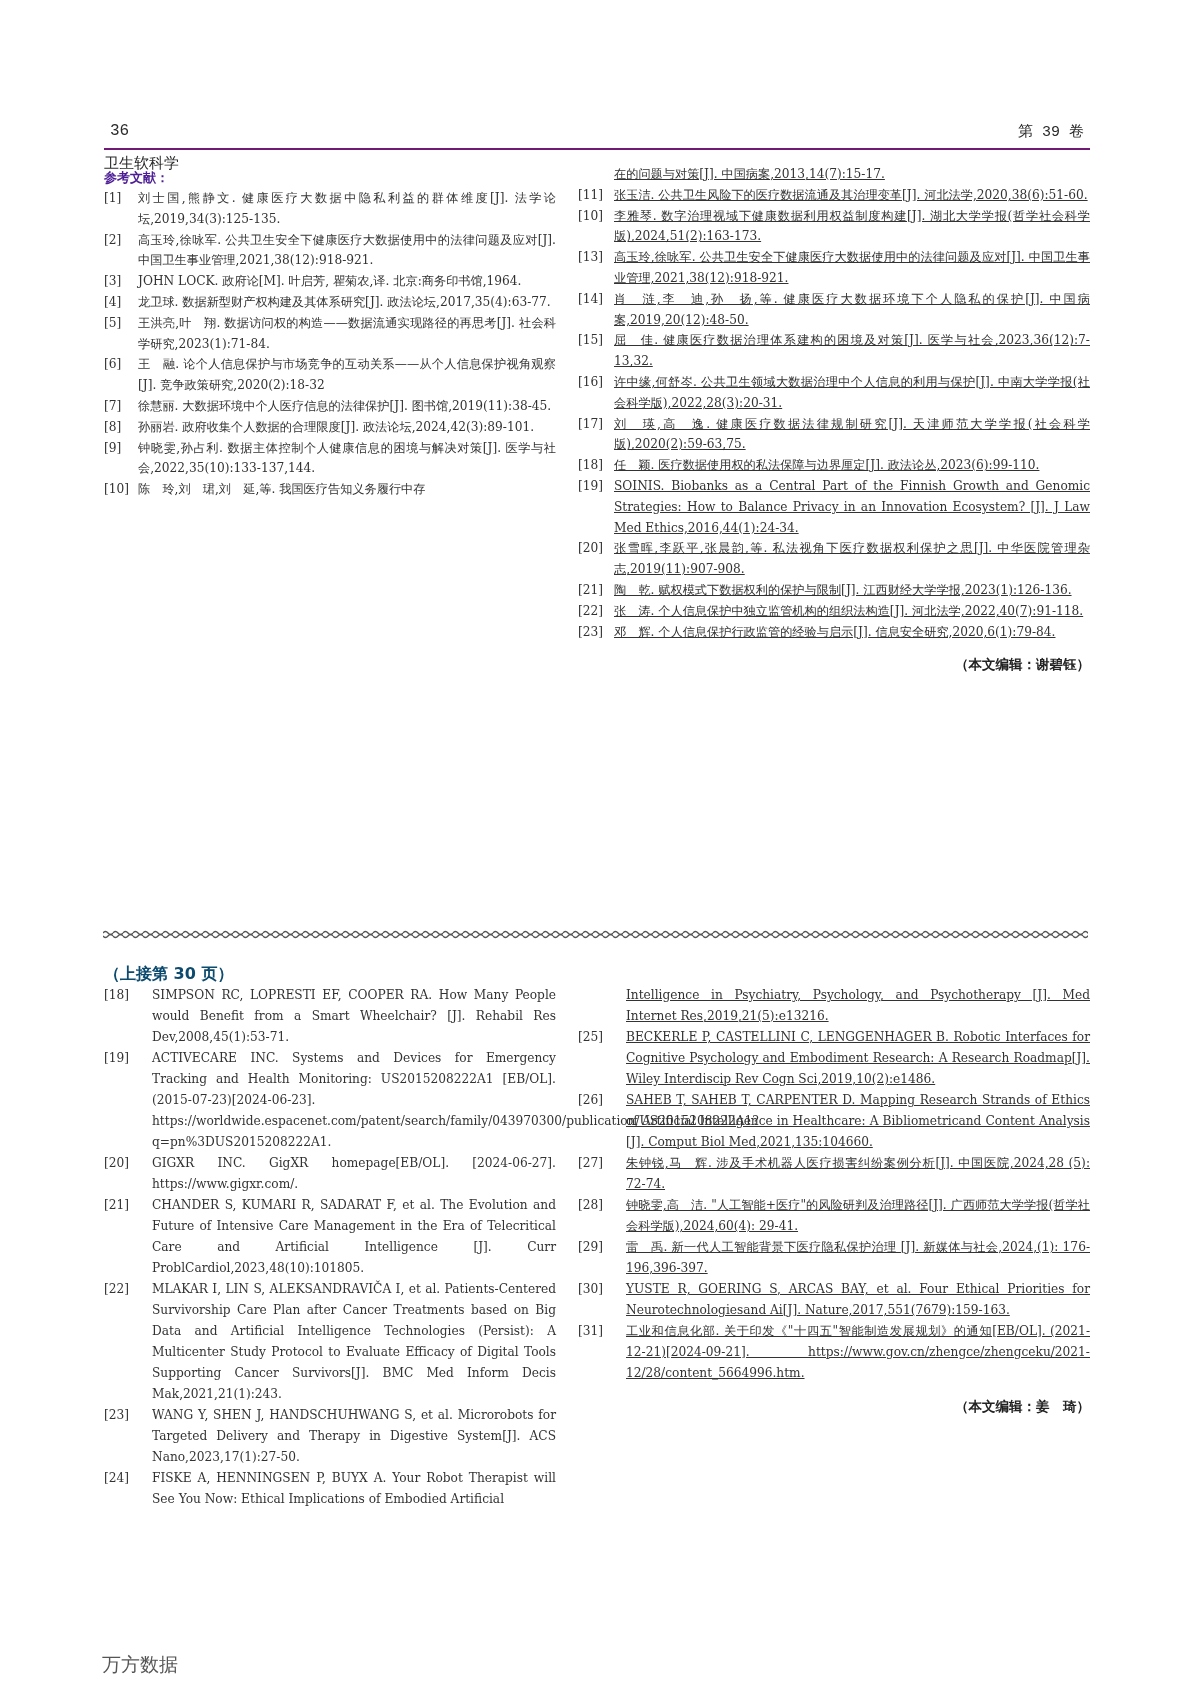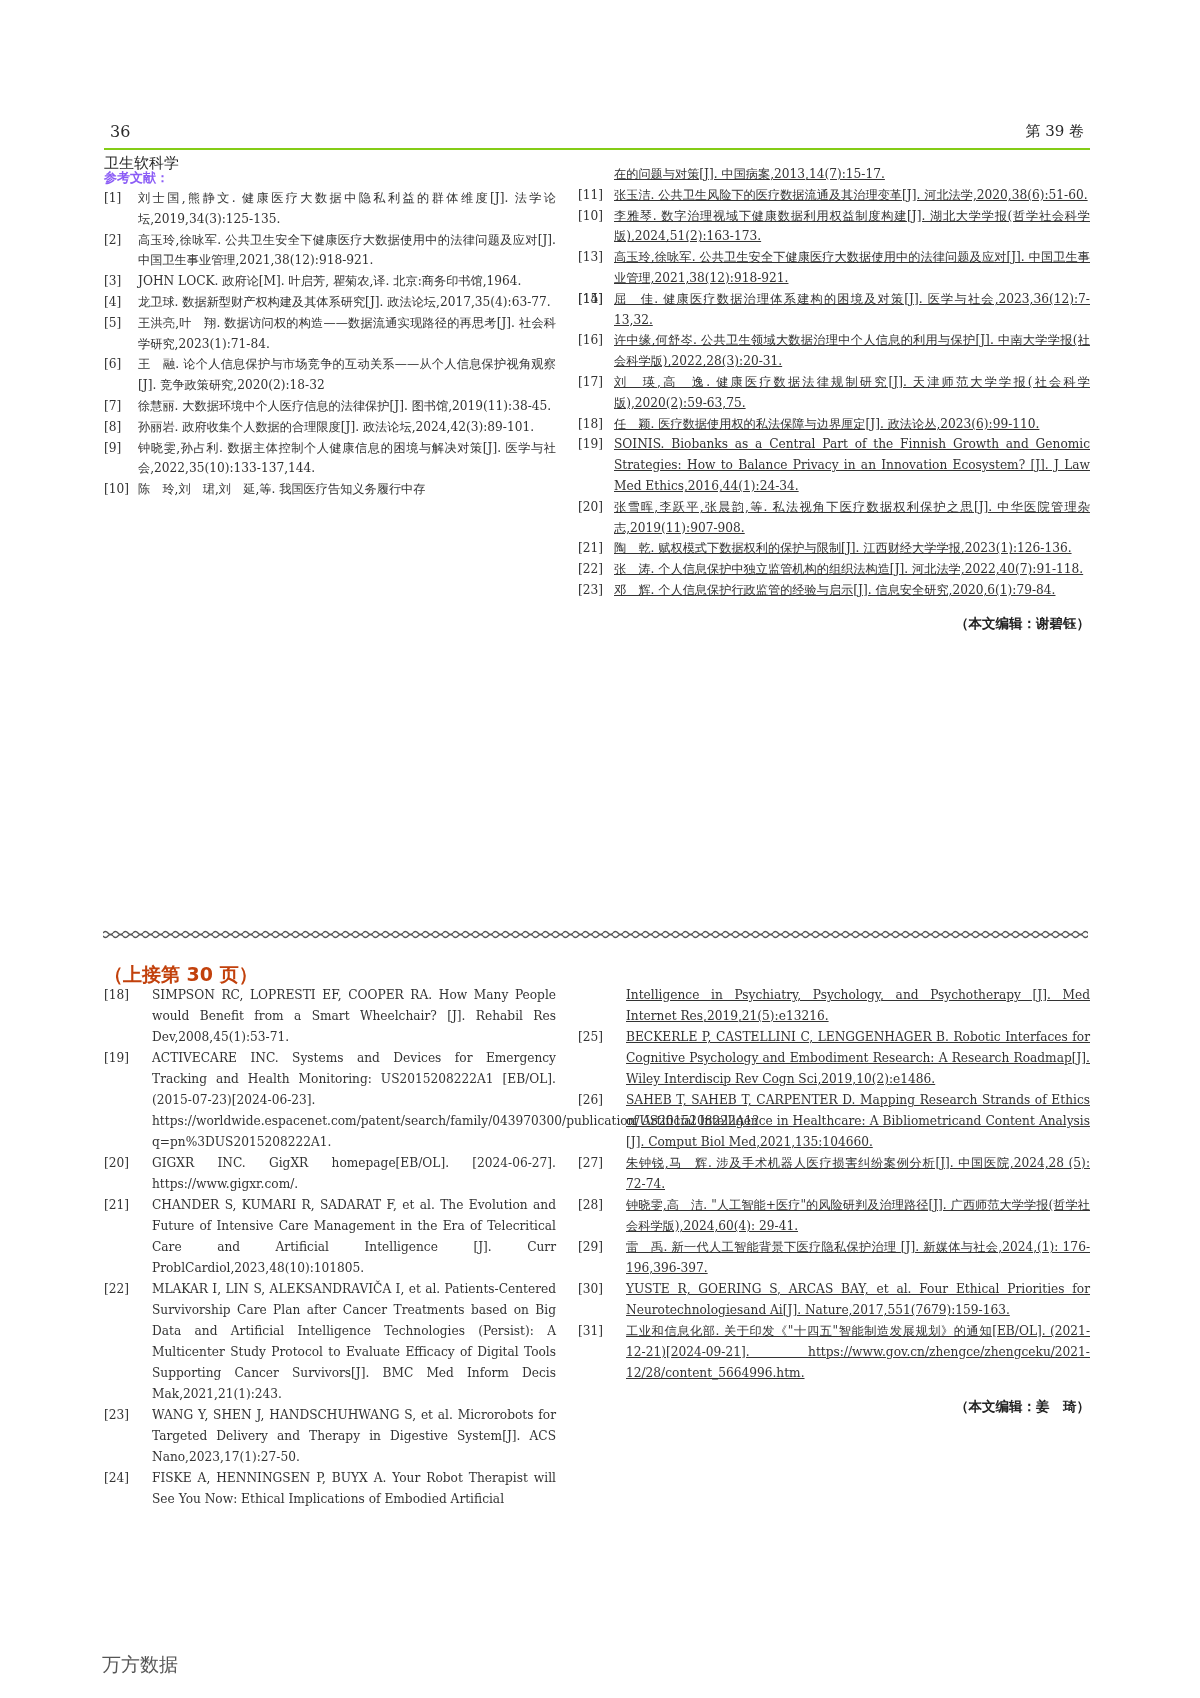--- a/index.html
+++ b/index.html
@@ -3,55 +3,56 @@
   <meta charset="utf-8">
   <style>
     html, body { margin: 0; padding: 0; background: #ffffff; }
     body {
       width: 1200px; height: 1698px; position: relative; overflow: hidden;
       font-family: "DejaVu Serif", "Liberation Serif", serif;
       color: #2a2a2a;
     }
     .header {
       position: absolute; left: 104px; top: 122px; width: 986px; height: 26px;
-      border-bottom: 2px solid #84cc16;
+      border-bottom: 2px solid #701a75;
       font-size: 15px;
+      font-family: Liberation Mono, monospace;
     }
     .header .pg { position: absolute; left: 6px; top: 0; font-size: 16px; }
     .header .journal { position: absolute; left: 0; right: 0; top: 0; text-align: left; margin-top: 32px; }
     .header .vol { position: absolute; right: 6px; top: 0; }
 
     .col { position: absolute; font-size: 12.2px; line-height: 20.8px; }
     .col-left { left: 104px; width: 452px; }
     .col-right { left: 578px; width: 512px; }
 
     .body-text {
       font-size: 16.5px; line-height: 26.3px; letter-spacing: 0.6px;
       text-align: justify; color: #222;
     }
-    .refs-title { font-family: "DejaVu Sans", "Liberation Sans", sans-serif; font-weight: bold; font-size: 13px; margin-top: 2px; line-height: 20px; color:#8b5cf6; }
+    .refs-title { font-family: "DejaVu Sans", "Liberation Sans", sans-serif; font-weight: bold; font-size: 13px; margin-top: 2px; line-height: 20px; color:#4c1d95; }
 
     .ref { position: relative; padding-left: 34px; text-align: justify; color: #333; }
     .ref .num { position: absolute; left: 0; top: 0; white-space: nowrap; }
     .ref.cont { padding-left: 34px; }
     .col-right .ref { padding-left: 36px; text-decoration: underline; }
     .bottom .ref { padding-left: 48px; line-height: 21px; }
     .bottom .col-right .ref { padding-left: 48px; }
 
     .editor {
       text-align: right; font-family: "DejaVu Sans", "Liberation Sans", sans-serif;
       font-weight: bold; font-size: 13.5px; margin-top: 12px; color:#222;
     }
 
     .wavy {
       position: absolute; left: 103px; top: 928px; width: 985px; height: 14px;
     }
     .continued {
       font-family: "DejaVu Sans", "Liberation Sans", sans-serif; font-weight: bold;
-      font-size: 19px; line-height: 22px; color:#c2410c;
+      font-size: 16px; line-height: 22px; color:#0c4a6e;
     }
     .watermark {
       position: absolute; left: 102px; top: 1652px;
       font-family: "DejaVu Serif", "Liberation Serif", serif;
       font-size: 19px; color: #555;
     }
   </style>
 </head>
 <body>
 
@@ -73,21 +74,21 @@
   <div class="ref"><span class="num">[8]</span><span>孙丽岩. 政府收集个人数据的合理限度[J]. 政法论坛,2024,42(3):89-101.</span></div>
   <div class="ref"><span class="num">[9]</span><span>钟晓雯,孙占利. 数据主体控制个人健康信息的困境与解决对策[J]. 医学与社会,2022,35(10):133-137,144.</span></div>
   <div class="ref"><span class="num">[10]</span><span>陈　玲,刘　珺,刘　延,等. 我国医疗告知义务履行中存</span></div>
 </div>
 
 <div class="col col-right" style="top:164px;">
   <div class="ref cont"><span>在的问题与对策[J]. 中国病案,2013,14(7):15-17.</span></div>
   <div class="ref"><span class="num">[11]</span><span>张玉洁. 公共卫生风险下的医疗数据流通及其治理变革[J]. 河北法学,2020,38(6):51-60.</span></div>
   <div class="ref"><span class="num">[10]</span><span>李雅琴. 数字治理视域下健康数据利用权益制度构建[J]. 湖北大学学报(哲学社会科学版),2024,51(2):163-173.</span></div>
   <div class="ref"><span class="num">[13]</span><span>高玉玲,徐咏军. 公共卫生安全下健康医疗大数据使用中的法律问题及应对[J]. 中国卫生事业管理,2021,38(12):918-921.</span></div>
-  <div class="ref"><span class="num">[14]</span></div>
+  <div class="ref"><span class="num">[14]</span><span>肖　涟,李　迪,孙　扬,等. 健康医疗大数据环境下个人隐私的保护[J]. 中国病案,2019,20(12):48-50.</span></div>
   <div class="ref"><span class="num">[15]</span><span>屈　佳. 健康医疗数据治理体系建构的困境及对策[J]. 医学与社会,2023,36(12):7-13,32.</span></div>
   <div class="ref"><span class="num">[16]</span><span>许中缘,何舒岑. 公共卫生领域大数据治理中个人信息的利用与保护[J]. 中南大学学报(社会科学版),2022,28(3):20-31.</span></div>
   <div class="ref"><span class="num">[17]</span><span>刘　瑛,高　逸. 健康医疗数据法律规制研究[J]. 天津师范大学学报(社会科学版),2020(2):59-63,75.</span></div>
   <div class="ref"><span class="num">[18]</span><span>任　颖. 医疗数据使用权的私法保障与边界厘定[J]. 政法论丛,2023(6):99-110.</span></div>
   <div class="ref"><span class="num">[19]</span><span>SOINIS. Biobanks as a Central Part of the Finnish Growth and Genomic Strategies: How to Balance Privacy in an Innovation Ecosystem? [J]. J Law Med Ethics,2016,44(1):24-34.</span></div>
   <div class="ref"><span class="num">[20]</span><span>张雪晖,李跃平,张晨韵,等. 私法视角下医疗数据权利保护之思[J]. 中华医院管理杂志,2019(11):907-908.</span></div>
   <div class="ref"><span class="num">[21]</span><span>陶　乾. 赋权模式下数据权利的保护与限制[J]. 江西财经大学学报,2023(1):126-136.</span></div>
   <div class="ref"><span class="num">[22]</span><span>张　涛. 个人信息保护中独立监管机构的组织法构造[J]. 河北法学,2022,40(7):91-118.</span></div>
   <div class="ref"><span class="num">[23]</span><span>邓　辉. 个人信息保护行政监管的经验与启示[J]. 信息安全研究,2020,6(1):79-84.</span></div>
   <div class="editor">（本文编辑：谢碧钰）</div>

